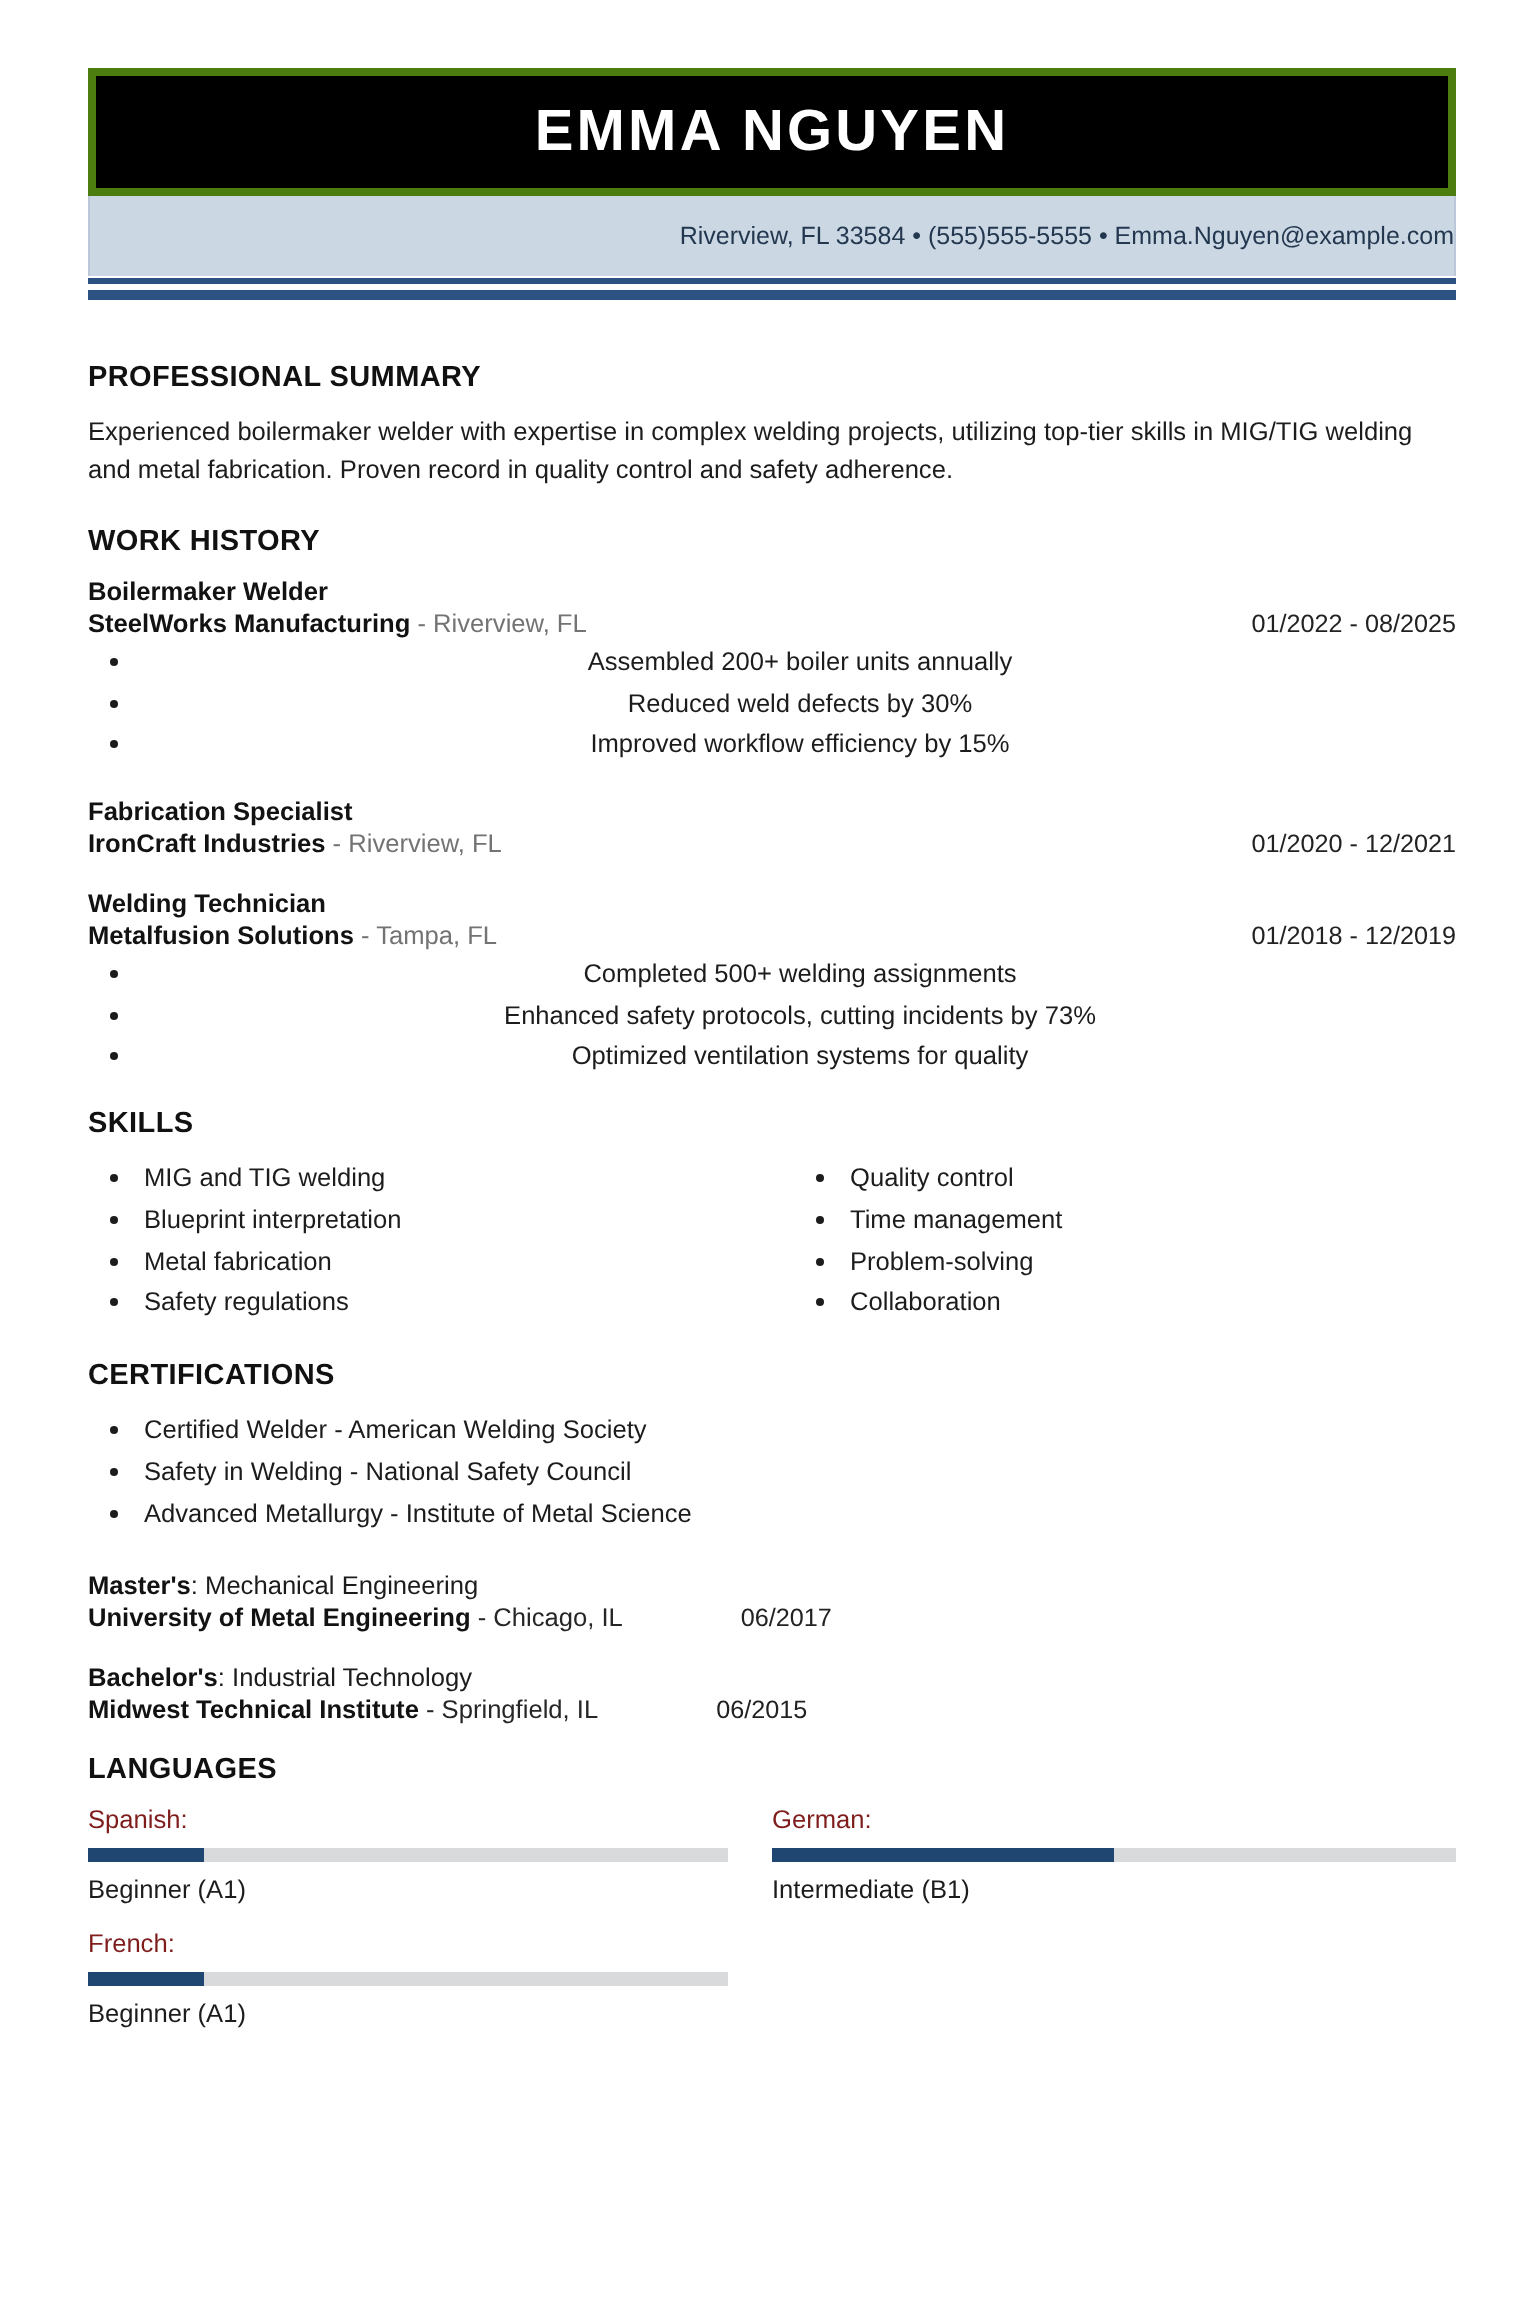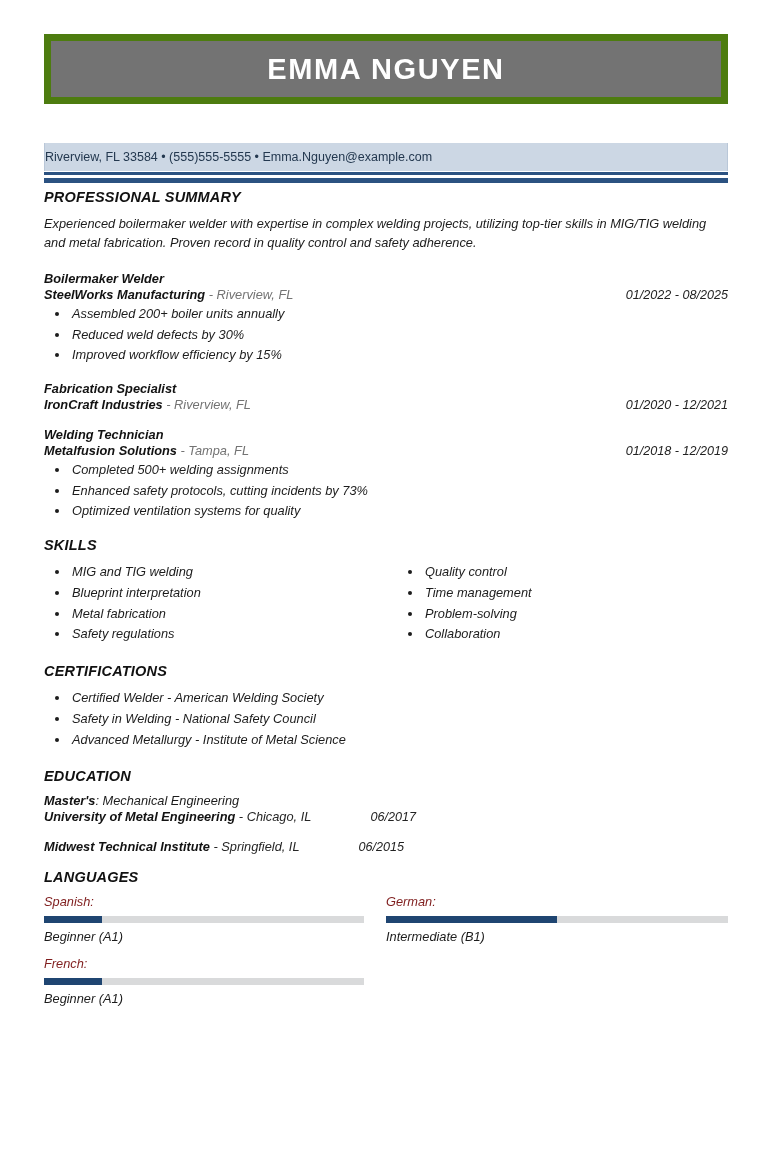--- a/index.html
+++ b/index.html
@@ -23,43 +23,42 @@
     padding: 0;
     position: relative;
     border-bottom: 1px solid #e6e6e6;
   }
 
   
   .header-wrap {
     margin: 34px 40px 0 44px;
   }
   .name-bar {
-    background: #737373;
-    border: 7px solid #4d7c0f;
+    background: #000000;
+    border: 4px solid #4d7c0f;
     height: 56px;
     display: flex;
     align-items: center;
     justify-content: center;
   }
   .name-text {
     color: #ffffff;
     font-size: 29px;
     font-weight: bold;
     letter-spacing: 1.6px;
     line-height: 1;
   }
   .contact-bar {
     background: #ccd7e4;
-    height: 28px;
+    height: 40px;
     display: flex;
     align-items: center;
-    justify-content: flex-start;
+    justify-content: flex-end;
     border-left: 1px solid #b9c7d8;
     border-right: 1px solid #b9c7d8;
-    margin-top: 39px;
   }
   .contact-text {
     font-size: 12.5px;
     color: #23384f;
   }
   .rule-thin {
     height: 3px;
     background: #2b5281;
     margin-top: 1px;
   }
@@ -68,22 +67,21 @@
     background: #ffffff;
   }
   .rule-thick {
     height: 5px;
     background: #2b5281;
   }
 
   
   .content {
     margin: 0 40px 0 44px;
-    padding-top: 6px;
-    font-style: italic;
+    padding-top: 31px;
   }
   .section {
     margin-bottom: 0;
   }
   h2.section-title {
     font-size: 14.5px;
     font-weight: bold;
     color: #111111;
     margin: 0 0 9px 0;
     letter-spacing: 0.2px;
@@ -124,20 +122,21 @@
   .job-dates {
     font-size: 12.6px;
     color: #222222;
     white-space: nowrap;
     padding-left: 14px;
   }
   ul.bullets {
     margin: 2px 0 0 0;
     padding-left: 26px;
     list-style: disc;
+    text-align: center;
   }
   ul.bullets li {
     font-size: 12.8px;
     line-height: 1.62;
     color: #1c1c1c;
     padding-left: 2px;
   }
 
   
   .skills-cols {
@@ -263,20 +262,21 @@
   </div>
 
   <div class="content">
 
     <div class="section">
       <h2 class="section-title">PROFESSIONAL SUMMARY</h2>
       <p class="summary-text">Experienced boilermaker welder with expertise in complex welding projects, utilizing top-tier skills in MIG/TIG welding and metal fabrication. Proven record in quality control and safety adherence.</p>
     </div>
 
     <div class="section">
+      <h2 class="section-title">WORK HISTORY</h2>
 
       <div class="job">
         <div class="job-title">Boilermaker Welder</div>
         <div class="job-line">
           <div>
             <span class="job-company">SteelWorks Manufacturing</span><span class="job-location"> - Riverview, FL</span>
           </div>
           <div class="job-dates">01/2022 - 08/2025</div>
         </div>
         <ul class="bullets">
@@ -337,35 +337,37 @@
     <div class="section">
       <h2 class="section-title">CERTIFICATIONS</h2>
       <ul class="certs">
         <li>Certified Welder - American Welding Society</li>
         <li>Safety in Welding - National Safety Council</li>
         <li>Advanced Metallurgy - Institute of Metal Science</li>
       </ul>
     </div>
 
     <div class="section">
-      <h2 class="section-title">EDUCATION</h2>
 
       <div class="edu">
         <div class="edu-degree">
           <b>Master's</b><span>: Mechanical Engineering</span>
         </div>
         <div class="edu-line">
           <div>
             <span class="edu-school">University of Metal Engineering</span><span class="edu-location"> - Chicago, IL</span>
           </div>
           <div class="edu-date">06/2017</div>
         </div>
       </div>
 
       <div class="edu">
+        <div class="edu-degree">
+          <b>Bachelor's</b><span>: Industrial Technology</span>
+        </div>
         <div class="edu-line">
           <div>
             <span class="edu-school">Midwest Technical Institute</span><span class="edu-location"> - Springfield, IL</span>
           </div>
           <div class="edu-date">06/2015</div>
         </div>
       </div>
     </div>
 
     <div class="section lang-section">

